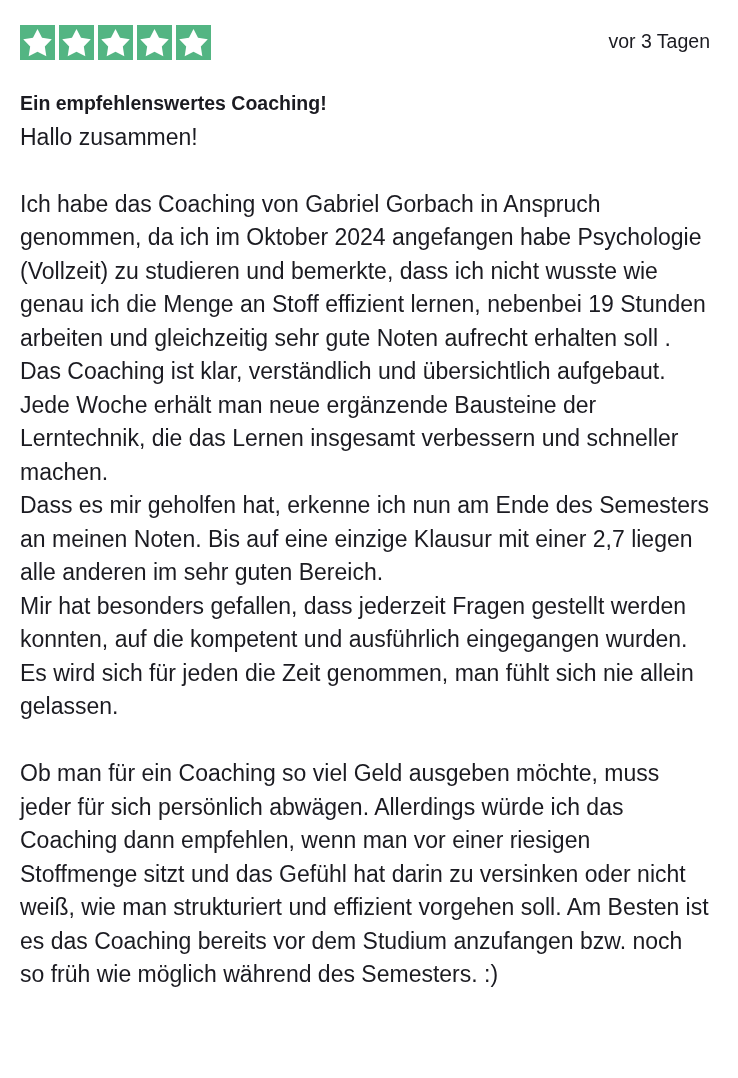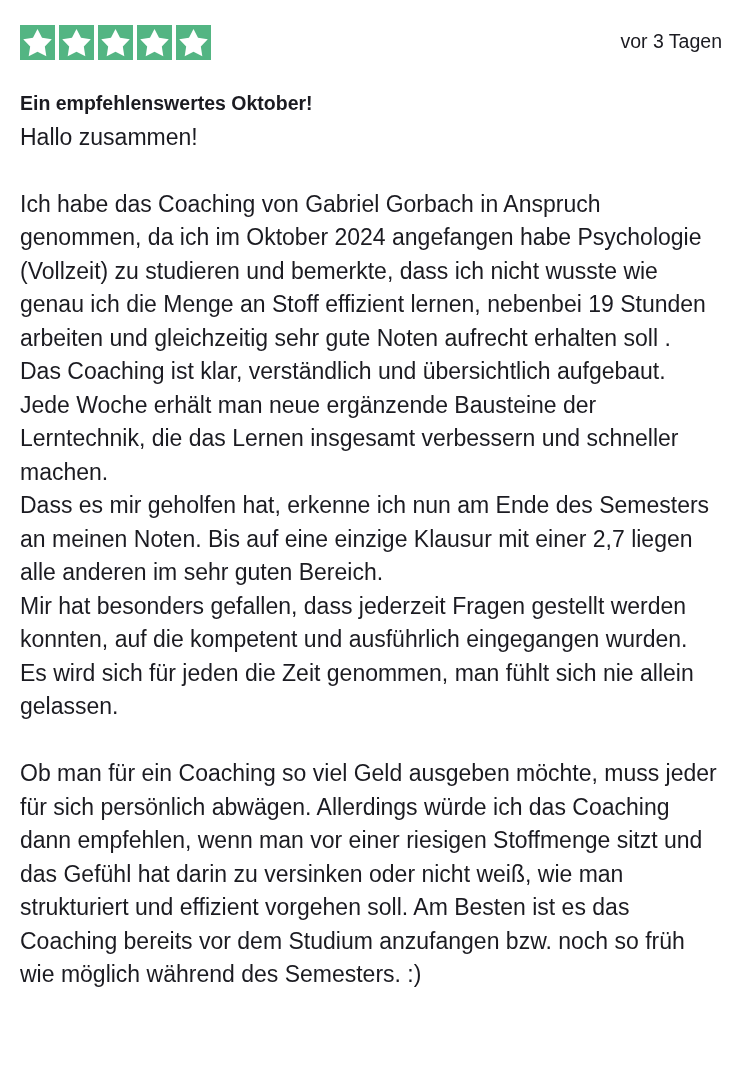--- a/index.html
+++ b/index.html
@@ -11,21 +11,21 @@
     width: 738px;
     height: 1078px;
     overflow: hidden;
     font-family: "Liberation Sans", sans-serif;
     color: var(--text-color, #1b1b21);
   }
   .review-card {
     box-sizing: border-box;
     width: 738px;
     height: 756px;
-    padding: 24px 16px 0 20px;
+    padding: 24px 28px 0 20px;
     background: var(--bg-color, #ffffff);
   }
   .review-header {
     display: flex;
     align-items: center;
     justify-content: space-between;
     height: 36px;
   }
   .star-rating {
     display: flex;
@@ -96,21 +96,21 @@
   </span>
 
   <span class="star-box">
     <svg width="35" height="35" viewBox="0 0 35 35" aria-hidden="true">
       <polygon fill="#ffffff" points="17.5,4 22.03,12.77 31.77,14.36 24.82,21.38 26.32,31.14 17.5,26.7 8.68,31.14 10.18,21.38 3.23,14.36 12.97,12.77"></polygon>
     </svg>
   </span>
 </div>
     <div class="review-timestamp">vor 3 Tagen</div>
   </div>
-  <h2 class="review-title">Ein empfehlenswertes Oktober!</h2>
+  <h2 class="review-title">Ein empfehlenswertes Coaching!</h2>
   <p class="review-body">Hallo zusammen!
 
 Ich habe das Coaching von Gabriel Gorbach in Anspruch genommen, da ich im Oktober 2024 angefangen habe Psychologie (Vollzeit) zu studieren und bemerkte, dass ich nicht wusste wie genau ich die Menge an Stoff effizient lernen, nebenbei 19 Stunden arbeiten und gleichzeitig sehr gute Noten aufrecht erhalten soll .
 Das Coaching ist klar, verständlich und übersichtlich aufgebaut. Jede Woche erhält man neue ergänzende Bausteine der Lerntechnik, die das Lernen insgesamt verbessern und schneller machen.
 Dass es mir geholfen hat, erkenne ich nun am Ende des Semesters an meinen Noten. Bis auf eine einzige Klausur mit einer 2,7 liegen alle anderen im sehr guten Bereich.
 Mir hat besonders gefallen, dass jederzeit Fragen gestellt werden konnten, auf die kompetent und ausführlich eingegangen wurden. Es wird sich für jeden die Zeit genommen, man fühlt sich nie allein gelassen.
 
 Ob man für ein Coaching so viel Geld ausgeben möchte, muss jeder für sich persönlich abwägen. Allerdings würde ich das Coaching dann empfehlen, wenn man vor einer riesigen Stoffmenge sitzt und das Gefühl hat darin zu versinken oder nicht weiß, wie man strukturiert und effizient vorgehen soll. Am Besten ist es das Coaching bereits vor dem Studium anzufangen bzw. noch so früh wie möglich während des Semesters. :)</p>
 </div>
 

